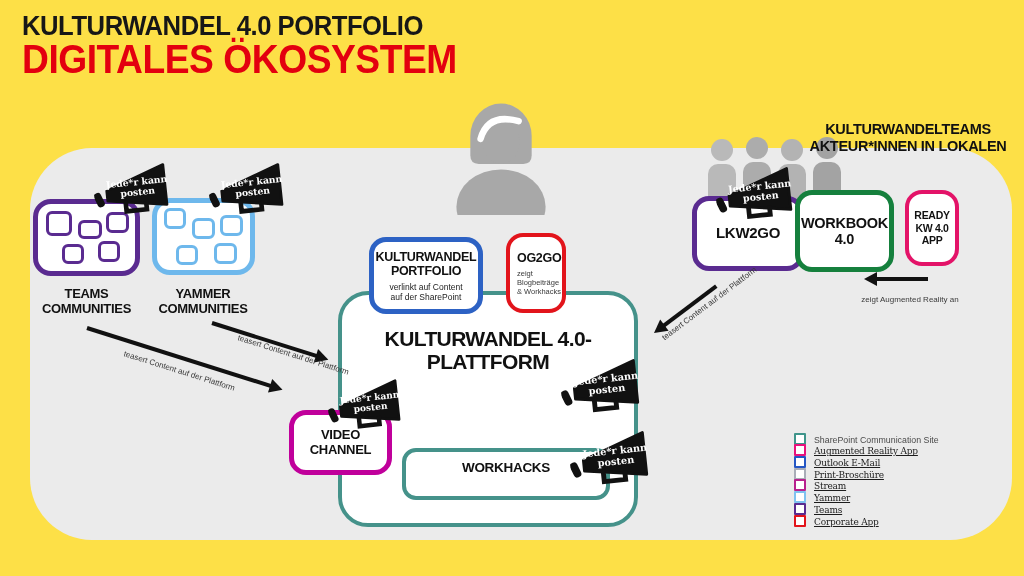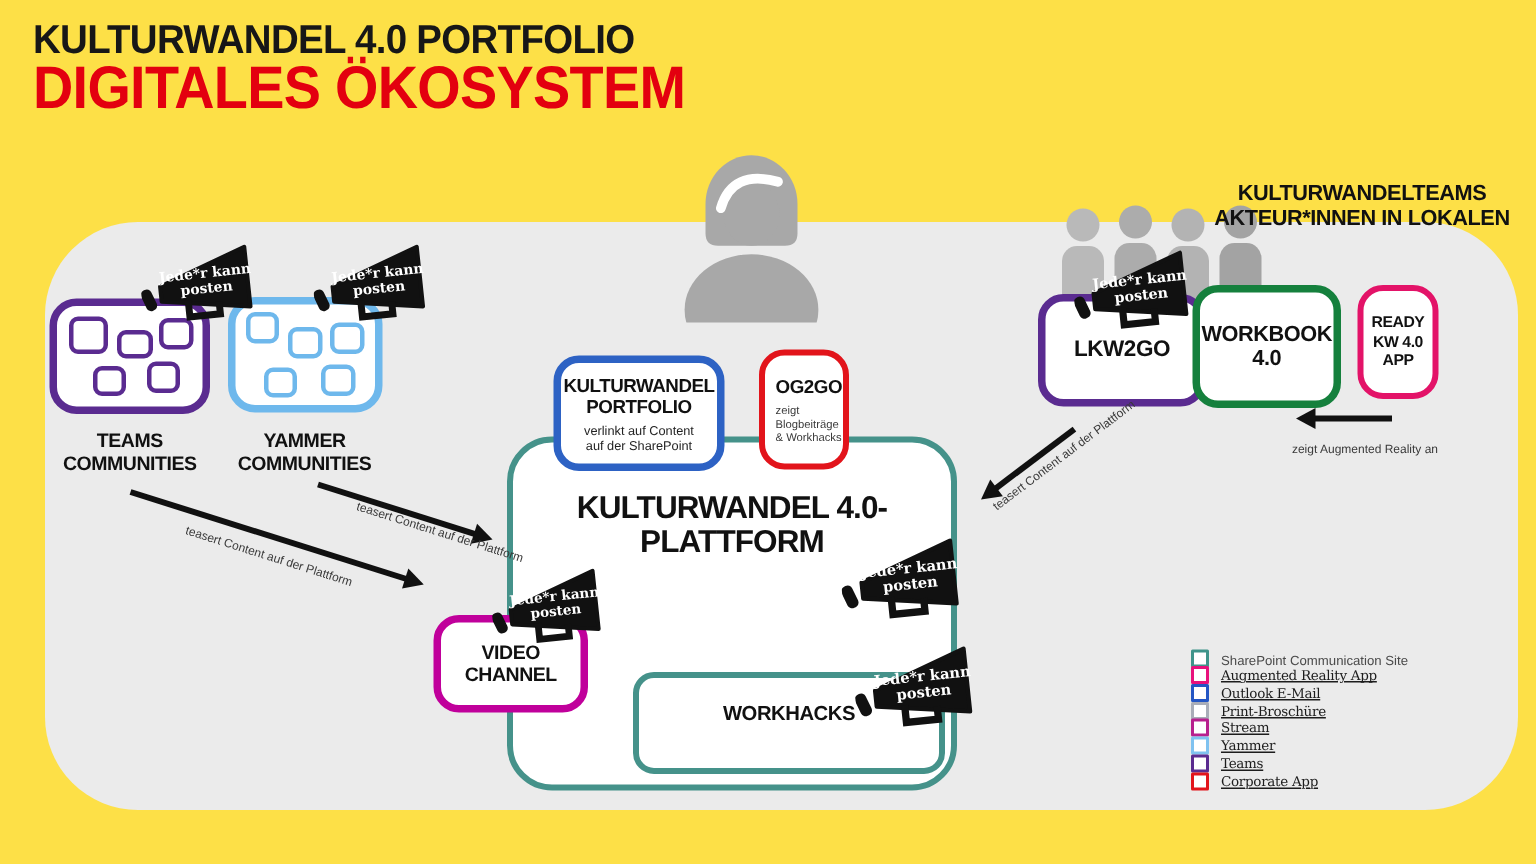--- a/index.html
+++ b/index.html
@@ -138,21 +138,21 @@
   <div class="communities-label" style="left:133px;top:286px;width:140px;">
     <div>YAMMER</div>
     <div>COMMUNITIES</div>
   </div>
 
   <div class="abs platform">
     <div class="platform-title">
       <div>KULTURWANDEL 4.0-</div>
       <div>PLATTFORM</div>
     </div>
-    <div class="innerbox" style="left:80px;top:153px;width:208px;height:68px;padding-bottom:12px;">
+    <div class="innerbox" style="left:60px;top:153px;width:208px;height:52px;padding-bottom:12px;">
       <span class="boxlabel">WORKHACKS</span>
     </div>
   </div>
 
   <div class="appbox" style="left:369px;top:237px;width:114px;height:77px;border:5px solid #2d62c4;">
     <div class="boxlabel" style="font-size:12.5px;line-height:14.5px;">
       <div>KULTURWANDEL</div>
       <div>PORTFOLIO</div>
     </div>
     <div style="font-size:8.5px;line-height:10px;color:#222;margin-top:3px;">

